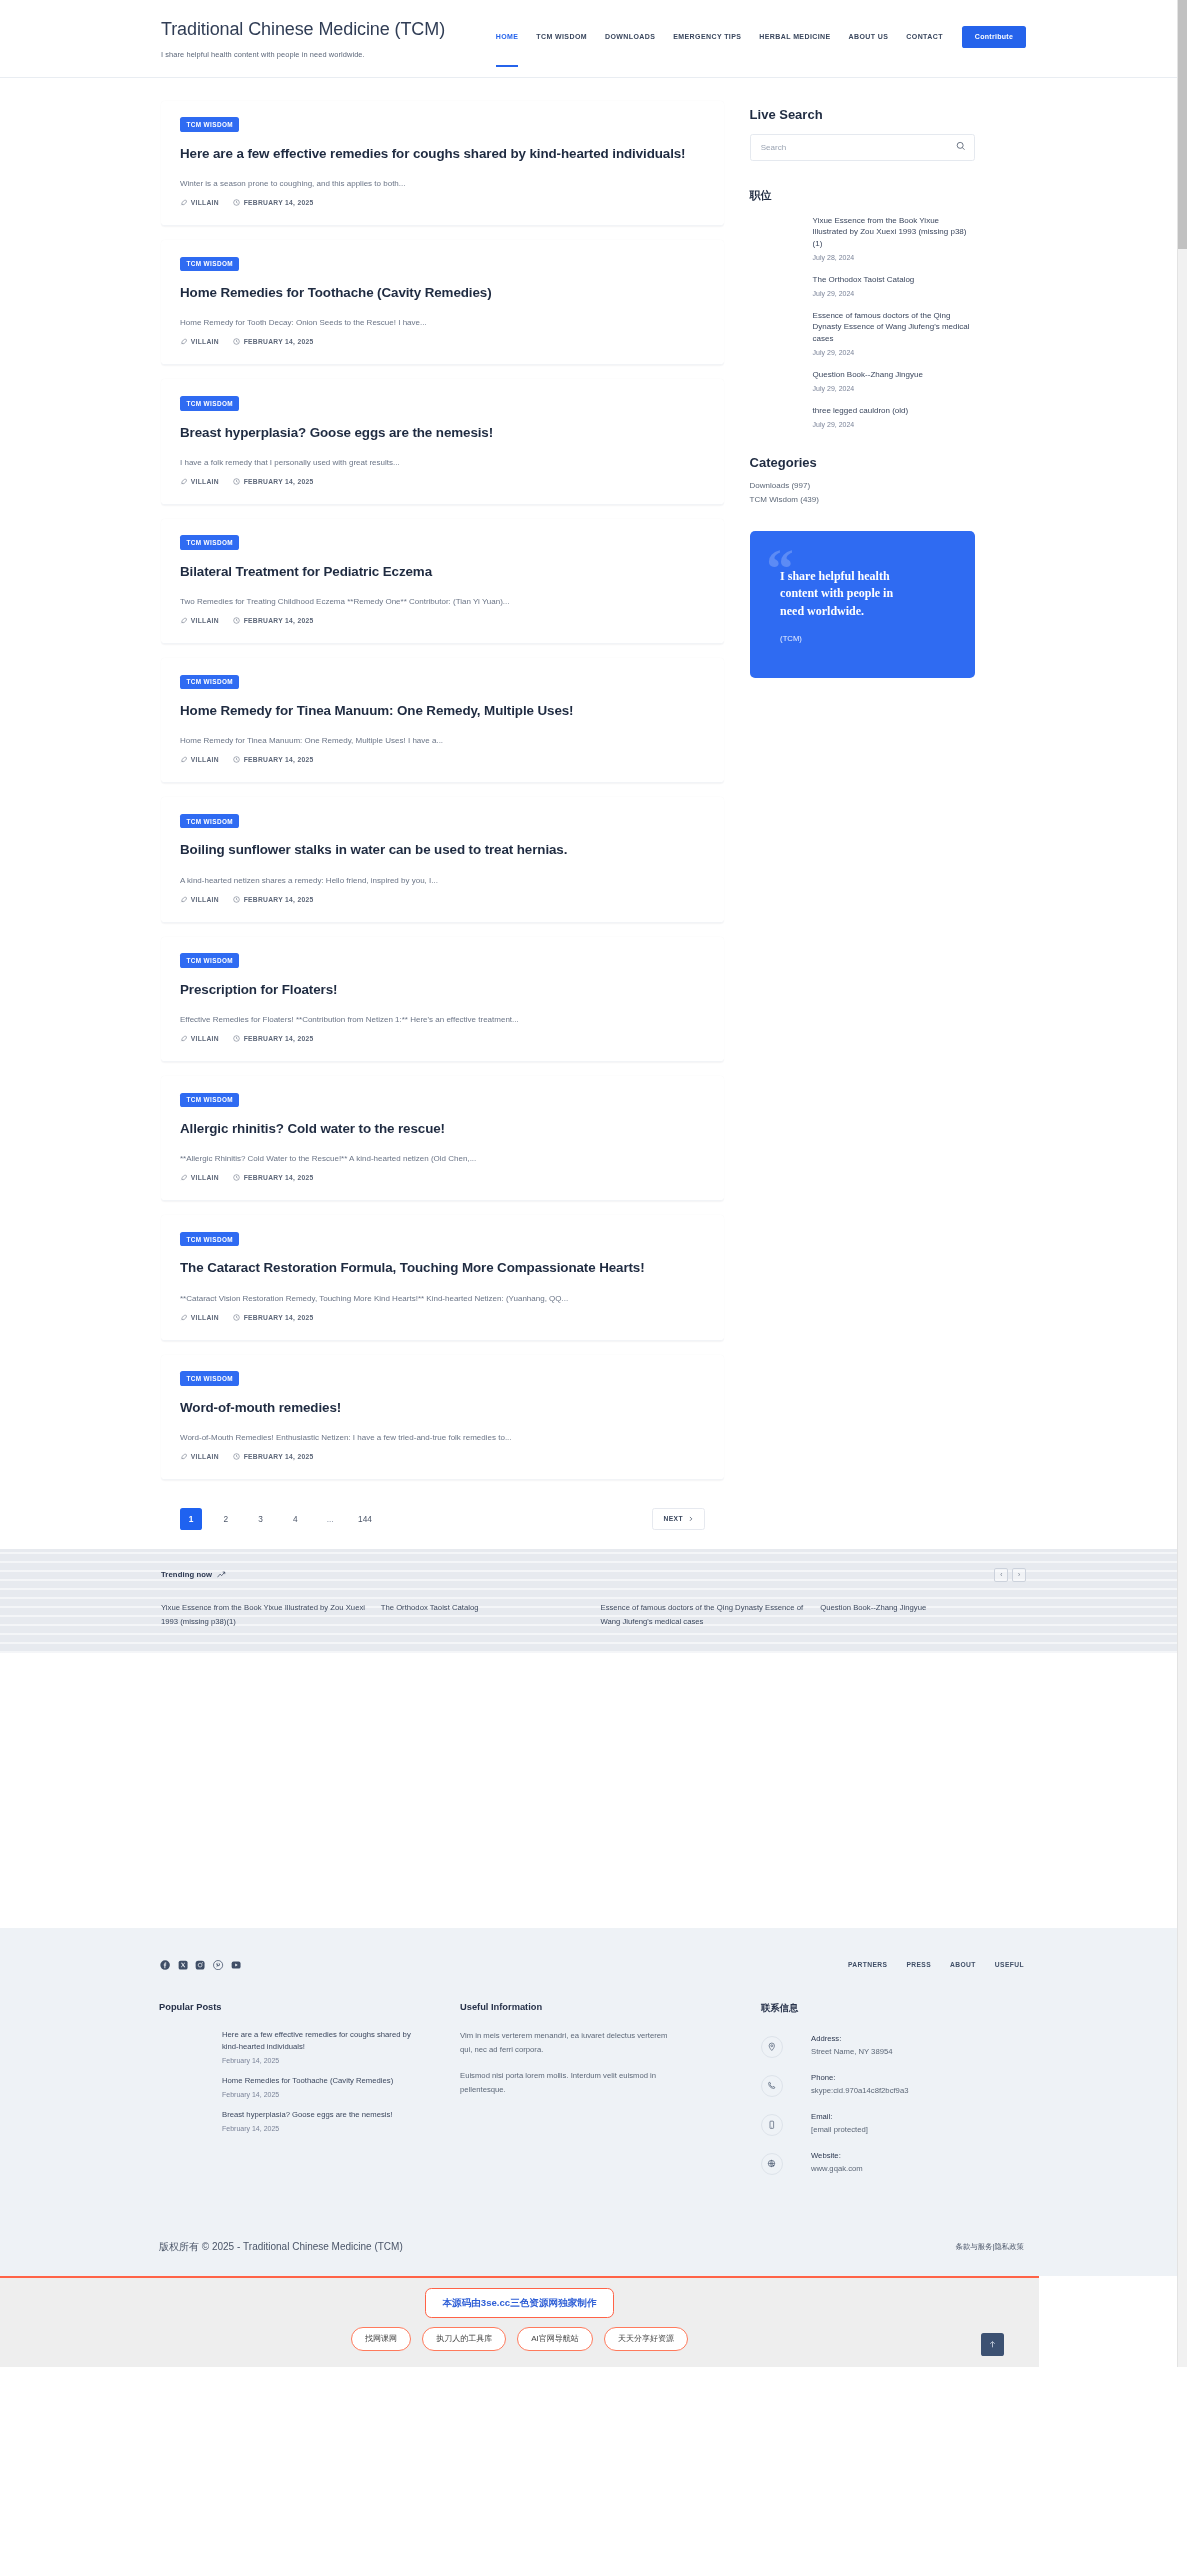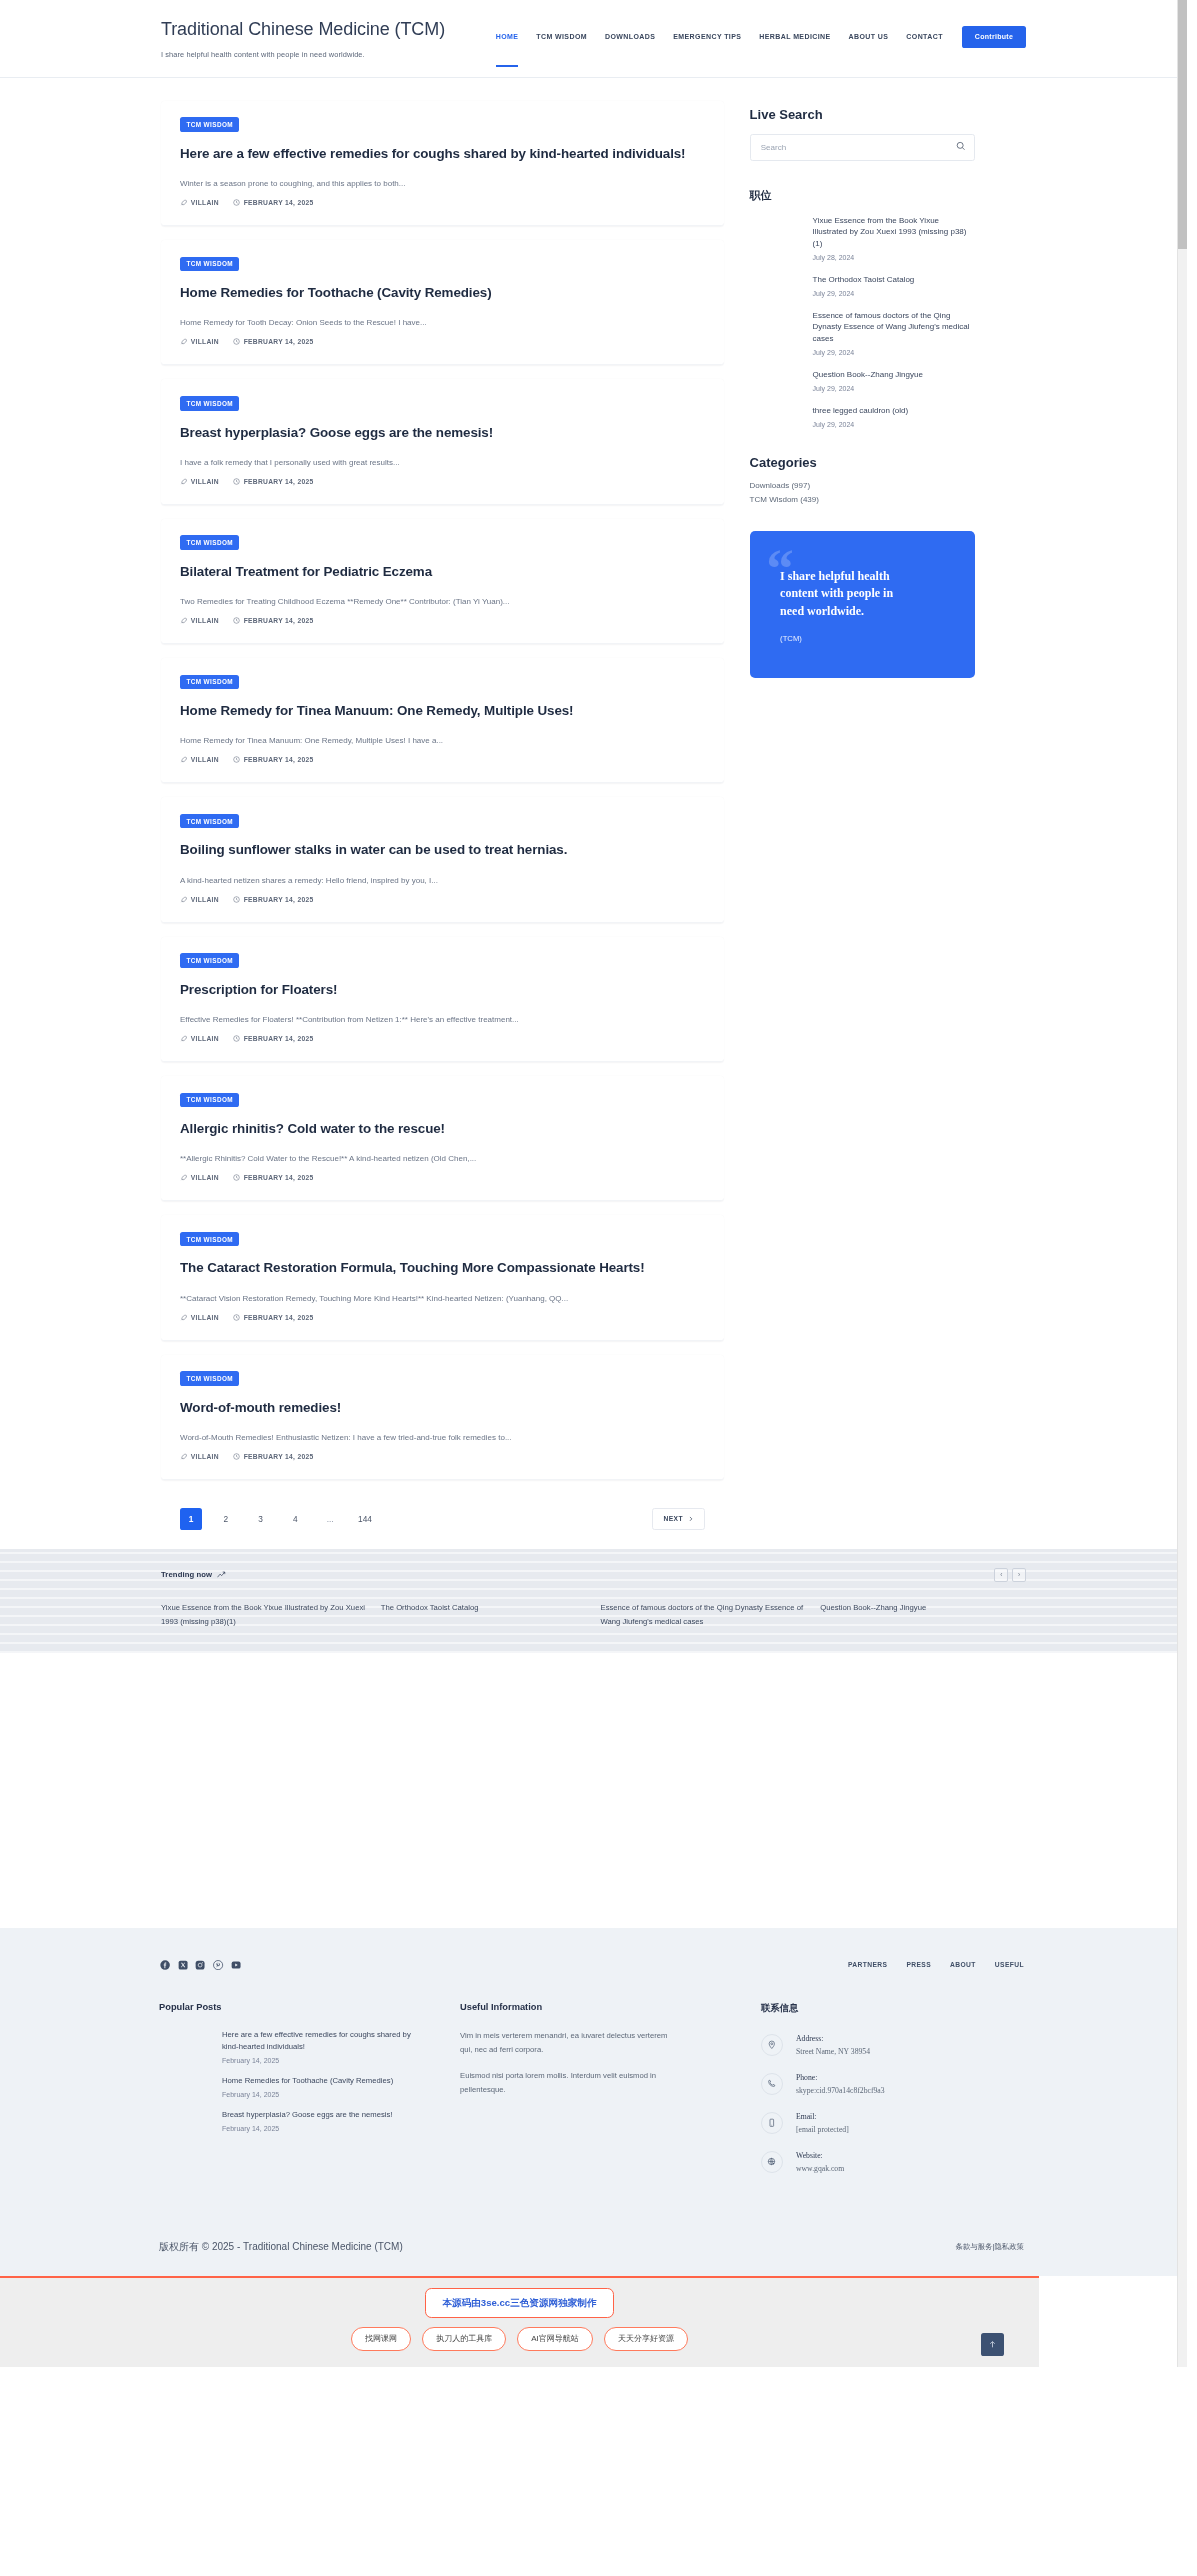--- a/index.html
+++ b/index.html
@@ -151,21 +151,21 @@
   .footer-links { display:flex; gap: 19px; }
   .footer-link { font-size:6.7px; font-weight:700; letter-spacing:0.4px; color:#3f4e66; text-decoration:none; cursor:pointer;}
 
   .footer-cols { width:865px; margin:0 auto; display:grid; grid-template-columns: 1fr 1fr 1fr; gap: 38px; padding-top: 12.8px; padding-bottom: 38px;}
   .fcol-title { font-size:9.3px; font-weight:700; color:#27324a; margin-bottom: 16.6px; }
   .fpost { display:flex; gap:9px; margin-bottom: 11.5px; }
   .fpost-thumb { width: 54px; min-width:54px; }
   .fpost-title { font-size:7.7px; color:#3b475e; line-height:1.55; cursor:pointer;}
   .fpost-date { font-size:7px; color:#7b8499; margin-top:3.8px; }
   .finfo-p { font-size:7.7px; color:#5d6878; line-height:1.8; margin-bottom: 12.8px; max-width: 211px;}
-  .contact-row { display:flex; gap:13px; align-items:center; margin-bottom: 12.8px; font-family: Liberation Serif, serif; }
+  .contact-row { display:flex; gap:28px; align-items:flex-end; margin-bottom: 12.8px; }
   .contact-ic {
     width:22px; height:22px; min-width:22px; border:0.6px solid #dde3ea; border-radius:50%;
     display:flex; align-items:center; justify-content:center; color:#3f4e66;
   }
   .contact-label { font-size:7.7px; color:#2c3850; font-weight:400; line-height:1.7;}
   .contact-value { font-size:7.7px; color:#5d6878; line-height:1.7;}
 
   .footer-bottom { width:865px; margin:0 auto; padding: 14px 0 22px 0; display:flex; justify-content:space-between; align-items:center;}
   .copyright { font-size:10px; color:#4a5568; }
   .terms { font-size:7.4px; color:#4a5568; cursor:pointer; }

